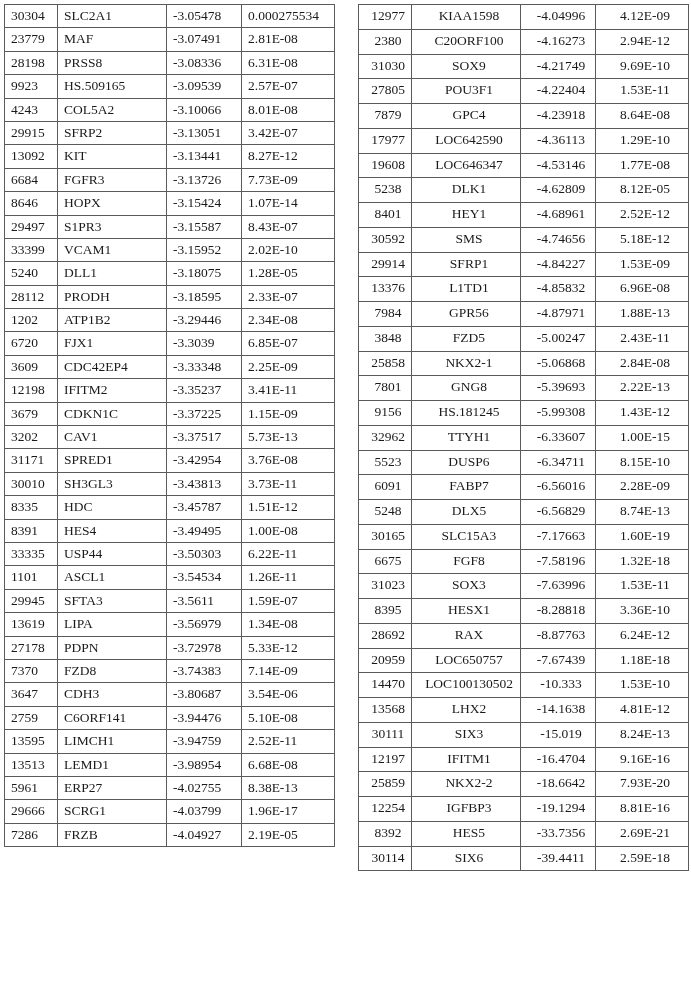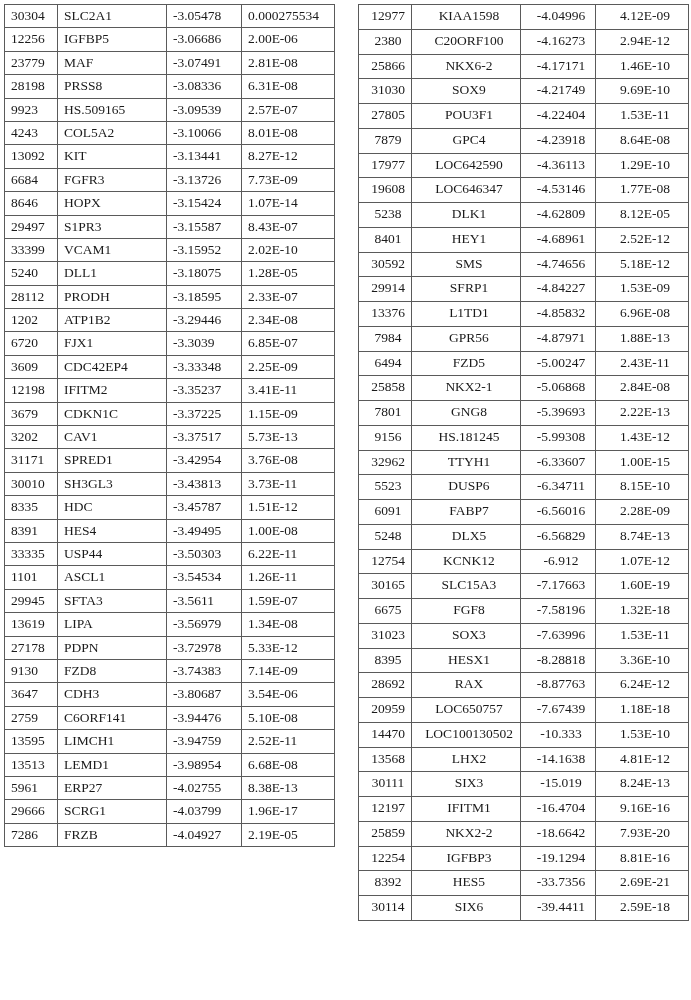--- a/index.html
+++ b/index.html
@@ -50,26 +50,20 @@
       <col class="c-p">
     </colgroup>
   <tbody>
       <tr>
         <td>30304</td>
         <td>SLC2A1</td>
         <td>-3.05478</td>
         <td>0.000275534</td>
       </tr>
       <tr>
-        <td>12256</td>
-        <td>IGFBP5</td>
-        <td>-3.06686</td>
-        <td>2.00E-06</td>
-      </tr>
-      <tr>
         <td>23779</td>
         <td>MAF</td>
         <td>-3.07491</td>
         <td>2.81E-08</td>
       </tr>
       <tr>
         <td>28198</td>
         <td>PRSS8</td>
         <td>-3.08336</td>
         <td>6.31E-08</td>
@@ -80,20 +74,26 @@
         <td>-3.09539</td>
         <td>2.57E-07</td>
       </tr>
       <tr>
         <td>4243</td>
         <td>COL5A2</td>
         <td>-3.10066</td>
         <td>8.01E-08</td>
       </tr>
       <tr>
+        <td>29915</td>
+        <td>SFRP2</td>
+        <td>-3.13051</td>
+        <td>3.42E-07</td>
+      </tr>
+      <tr>
         <td>13092</td>
         <td>KIT</td>
         <td>-3.13441</td>
         <td>8.27E-12</td>
       </tr>
       <tr>
         <td>6684</td>
         <td>FGFR3</td>
         <td>-3.13726</td>
         <td>7.73E-09</td>
@@ -212,21 +212,21 @@
         <td>-3.56979</td>
         <td>1.34E-08</td>
       </tr>
       <tr>
         <td>27178</td>
         <td>PDPN</td>
         <td>-3.72978</td>
         <td>5.33E-12</td>
       </tr>
       <tr>
-        <td>9130</td>
+        <td>7370</td>
         <td>FZD8</td>
         <td>-3.74383</td>
         <td>7.14E-09</td>
       </tr>
       <tr>
         <td>3647</td>
         <td>CDH3</td>
         <td>-3.80687</td>
         <td>3.54E-06</td>
       </tr>
@@ -283,26 +283,20 @@
         <td>-4.04996</td>
         <td>4.12E-09</td>
       </tr>
       <tr>
         <td>2380</td>
         <td>C20ORF100</td>
         <td>-4.16273</td>
         <td>2.94E-12</td>
       </tr>
       <tr>
-        <td>25866</td>
-        <td>NKX6-2</td>
-        <td>-4.17171</td>
-        <td>1.46E-10</td>
-      </tr>
-      <tr>
         <td>31030</td>
         <td>SOX9</td>
         <td>-4.21749</td>
         <td>9.69E-10</td>
       </tr>
       <tr>
         <td>27805</td>
         <td>POU3F1</td>
         <td>-4.22404</td>
         <td>1.53E-11</td>
@@ -355,21 +349,21 @@
         <td>-4.85832</td>
         <td>6.96E-08</td>
       </tr>
       <tr>
         <td>7984</td>
         <td>GPR56</td>
         <td>-4.87971</td>
         <td>1.88E-13</td>
       </tr>
       <tr>
-        <td>6494</td>
+        <td>3848</td>
         <td>FZD5</td>
         <td>-5.00247</td>
         <td>2.43E-11</td>
       </tr>
       <tr>
         <td>25858</td>
         <td>NKX2-1</td>
         <td>-5.06868</td>
         <td>2.84E-08</td>
       </tr>
@@ -403,26 +397,20 @@
         <td>-6.56016</td>
         <td>2.28E-09</td>
       </tr>
       <tr>
         <td>5248</td>
         <td>DLX5</td>
         <td>-6.56829</td>
         <td>8.74E-13</td>
       </tr>
       <tr>
-        <td>12754</td>
-        <td>KCNK12</td>
-        <td>-6.912</td>
-        <td>1.07E-12</td>
-      </tr>
-      <tr>
         <td>30165</td>
         <td>SLC15A3</td>
         <td>-7.17663</td>
         <td>1.60E-19</td>
       </tr>
       <tr>
         <td>6675</td>
         <td>FGF8</td>
         <td>-7.58196</td>
         <td>1.32E-18</td>

